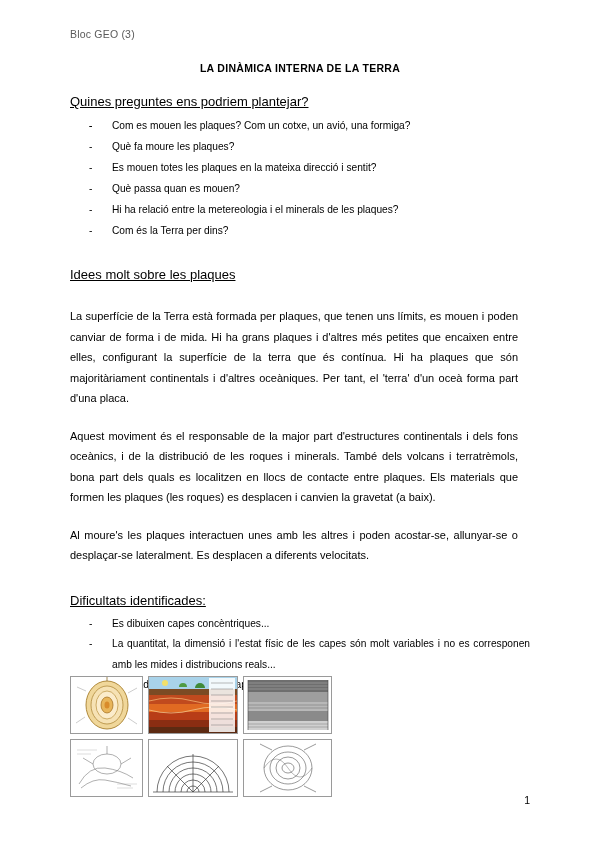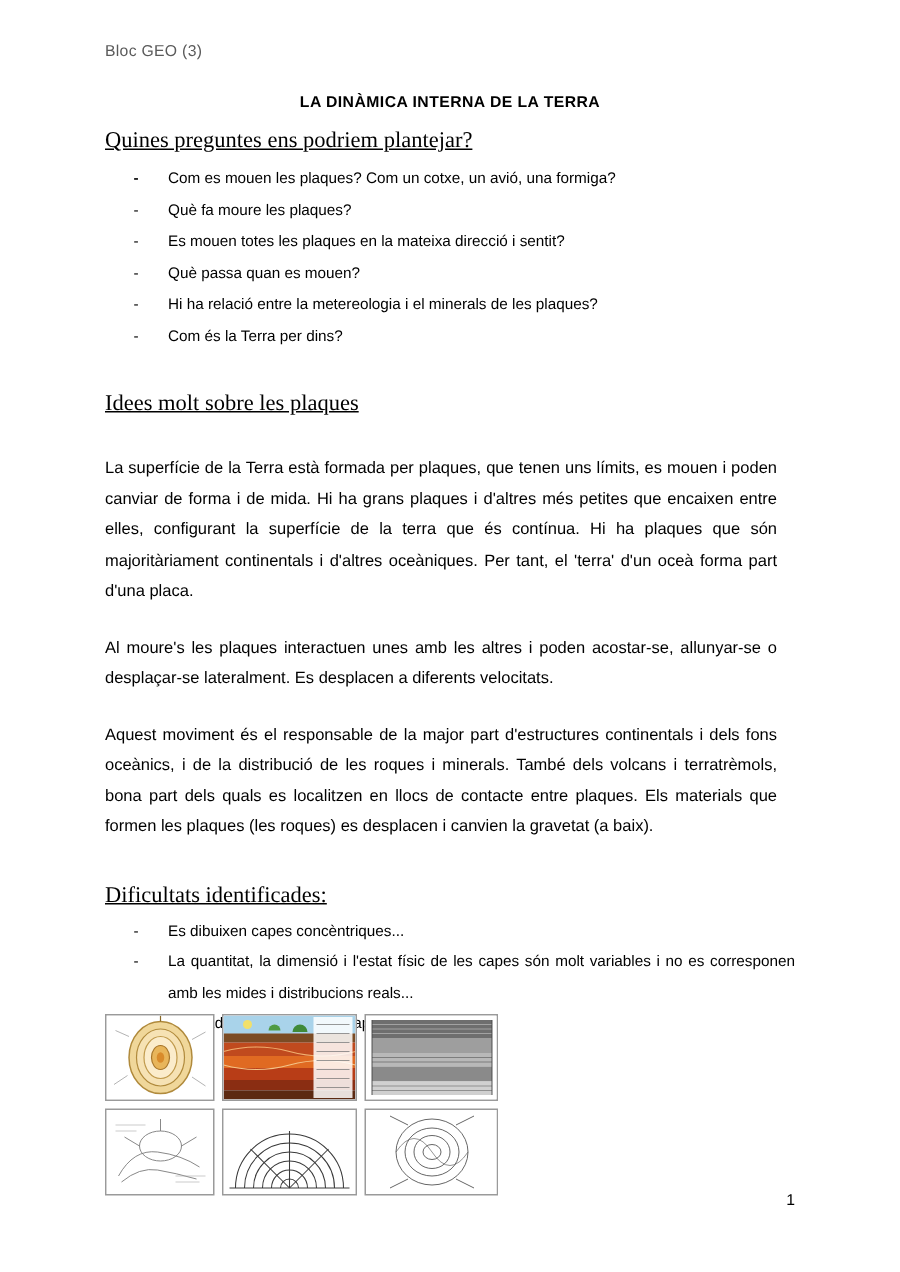--- a/index.html
+++ b/index.html
@@ -32,27 +32,26 @@
     font-size: 10.5px;
     color: #5a5a5a;
     letter-spacing: 0.2px;
     margin-bottom: 22px;
   }
   .doc-title {
     font-size: 10.5px;
     font-weight: bold;
     text-align: center;
     letter-spacing: 0.3px;
-    margin: 0 0 12px 0;
+    margin: 0 0 20px 0;
   }
   .section-heading {
-    font-size: 15px;
+    font-size: 13px;
     text-decoration: underline;
     margin: 0 0 6px 0;
-    font-family: Liberation Serif, serif;
   }
   .q-list {
     list-style: none;
     margin: 0 0 0 0;
     padding: 0;
   }
   .q-list li {
     font-size: 10.2px;
     line-height: 21px;
     padding-left: 42px;
@@ -144,22 +143,22 @@
       <li><span class="dash">-</span><span>Com és la Terra per dins?</span></li>
     </ul>
 
     <div class="spacer-lg"></div>
 
     <div class="section-heading">Idees molt sobre les plaques</div>
 
     <div class="spacer-md"></div>
 
     <p class="body">La superfície de la Terra està formada per plaques, que tenen uns límits, es mouen i poden canviar de forma i de mida. Hi ha grans plaques i d'altres més petites que encaixen entre elles, configurant la superfície de la terra que és contínua. Hi ha plaques que són majoritàriament continentals i d'altres oceàniques. Per tant, el 'terra' d'un oceà forma part d'una placa.</p>
+    <p class="body">Aquest moviment és el responsable de la major part d'estructures continentals i dels fons oceànics, i de la distribució de les roques i minerals. També dels volcans i terratrèmols, bona part dels quals es localitzen en llocs de contacte entre plaques. Els materials que formen les plaques (les roques) es desplacen i canvien la gravetat (a baix).</p>
     <p class="body">Al moure's les plaques interactuen unes amb les altres i poden acostar-se, allunyar-se o desplaçar-se lateralment. Es desplacen a diferents velocitats.</p>
-    <p class="body">Aquest moviment és el responsable de la major part d'estructures continentals i dels fons oceànics, i de la distribució de les roques i minerals. També dels volcans i terratrèmols, bona part dels quals es localitzen en llocs de contacte entre plaques. Els materials que formen les plaques (les roques) es desplacen i canvien la gravetat (a baix).</p>
 
     <div class="spacer-sm"></div>
 
     <div class="section-heading">Dificultats identificades:</div>
 
     <ul class="d-list">
       <li><span class="dash">-</span><span>Es dibuixen capes concèntriques...</span></li>
       <li><span class="dash">-</span><span>La quantitat, la dimensió i l'estat físic de les capes són molt variables i no es corresponen amb les mides i distribucions reals...</span></li>
       <li><span class="dash">-</span><span>A vegades hi ha una gran capa d'aigua...</span></li>
     </ul>

